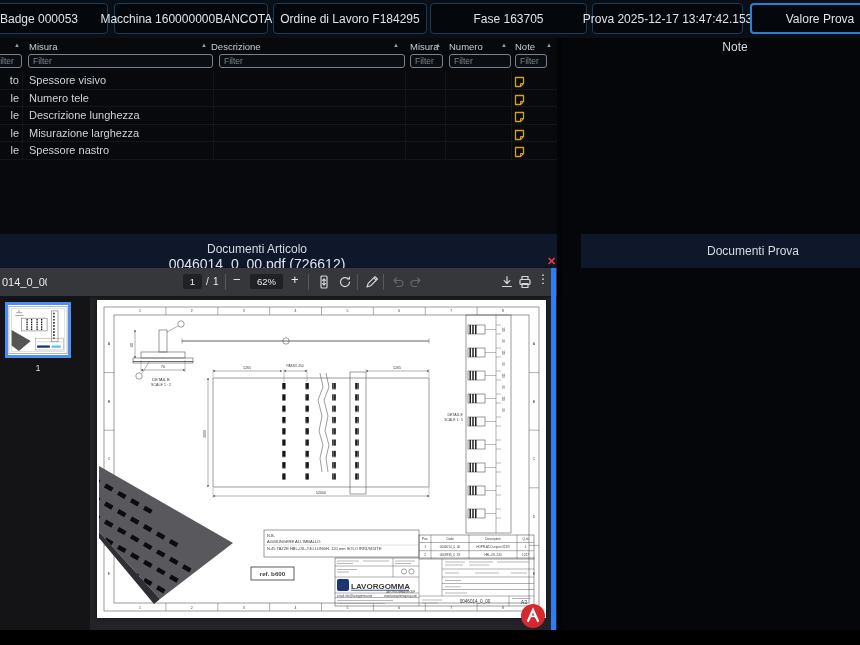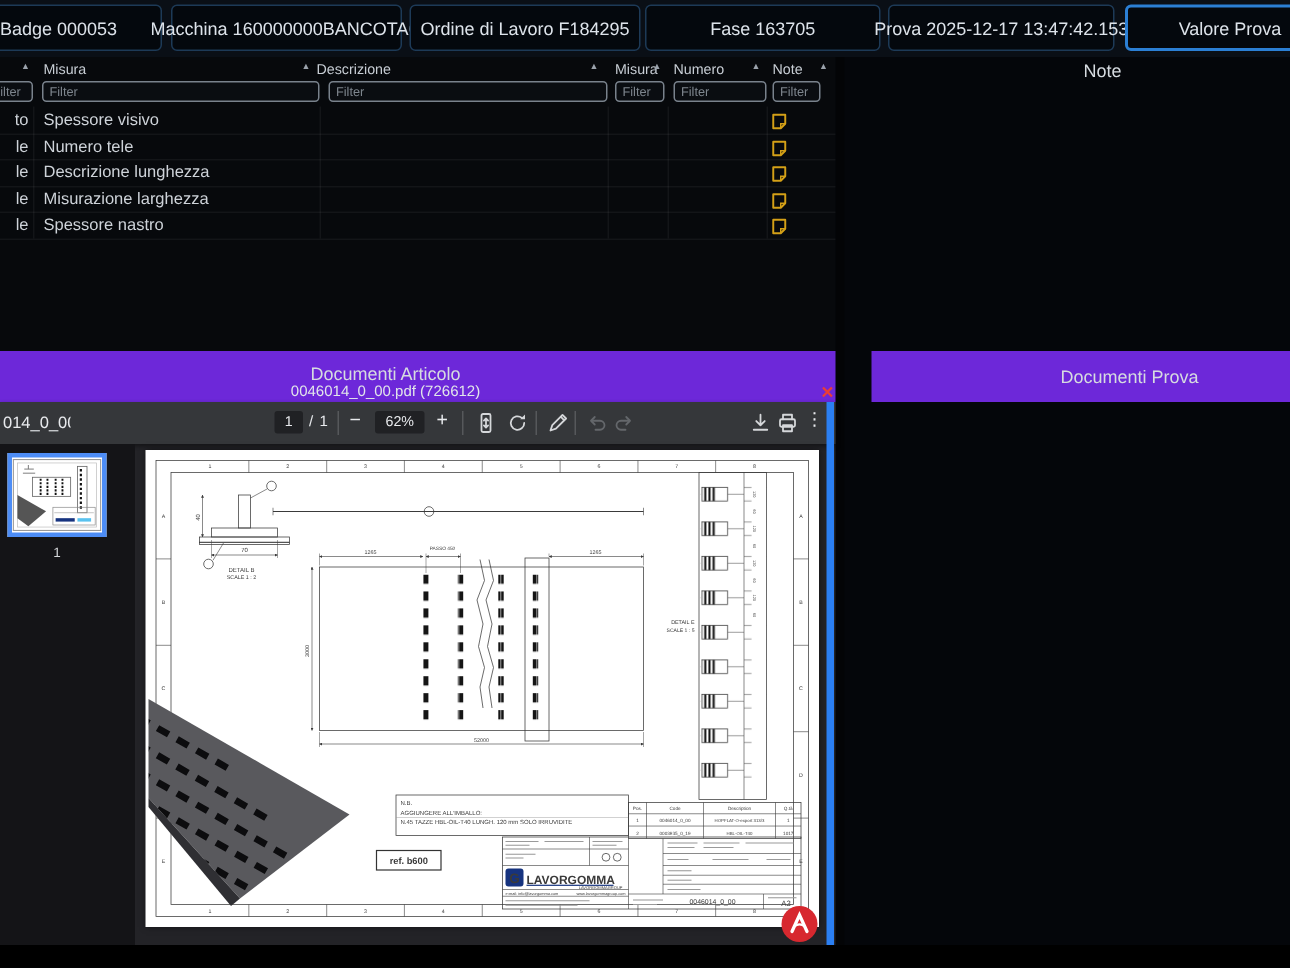--- a/index.html
+++ b/index.html
@@ -20,23 +20,23 @@
   .filter{position:absolute;top:16px;height:12px;background:#0a0d11;border:1px solid #79828c;
           border-radius:3px;color:#aab1b8;font-size:8.5px;padding:0 0 0 4px;box-sizing:content-box;}
   .filter::placeholder{color:#7e868e;}
   .trow{position:absolute;left:0;width:557px;height:17.5px;border-bottom:1px solid rgba(255,255,255,0.05);}
   .trunc{position:absolute;left:0;top:3px;width:19px;text-align:right;font-size:11px;color:#ced3d9;overflow:hidden;}
   .prova{position:absolute;left:29px;top:3px;font-size:11px;color:#ced3d9;white-space:nowrap;}
   .noteic{position:absolute;left:514px;top:3px;width:11px;height:12px;}
   .vline{position:absolute;top:33px;width:1px;height:88px;background:rgba(255,255,255,0.05);}
 
   
-  .band{position:absolute;top:234px;height:34px;background:#6d28d9;text-decoration:underline;}
+  .band{position:absolute;top:234px;height:34px;background:#0f172a;text-decoration:underline;}
   .band-title{position:absolute;transform:translateX(-50%);font-size:12px;color:#d6dbe0;white-space:nowrap;}
-  .band-sub{position:absolute;transform:translateX(-50%);font-size:10px;color:#e2e6ea;white-space:nowrap;}
+  .band-sub{position:absolute;transform:translateX(-50%);font-size:14px;color:#e2e6ea;white-space:nowrap;}
   .closex{position:absolute;left:547px;top:255px;font-size:11px;font-weight:bold;color:#ea3e36;cursor:default;}
 
   
   .right-panel{position:absolute;left:563px;top:38px;width:297px;height:607px;background:#04060a;}
 
   
   .pdf{position:absolute;left:0;top:268px;width:557px;height:377px;background:#232327;}
   .pdf-toolbar{position:absolute;left:0;top:0;width:557px;height:28px;background:#35373a;
                box-shadow:0 1px 3px rgba(0,0,0,.45);}
   .pt-text{position:absolute;color:#e8eaed;font-size:10px;top:8px;}

